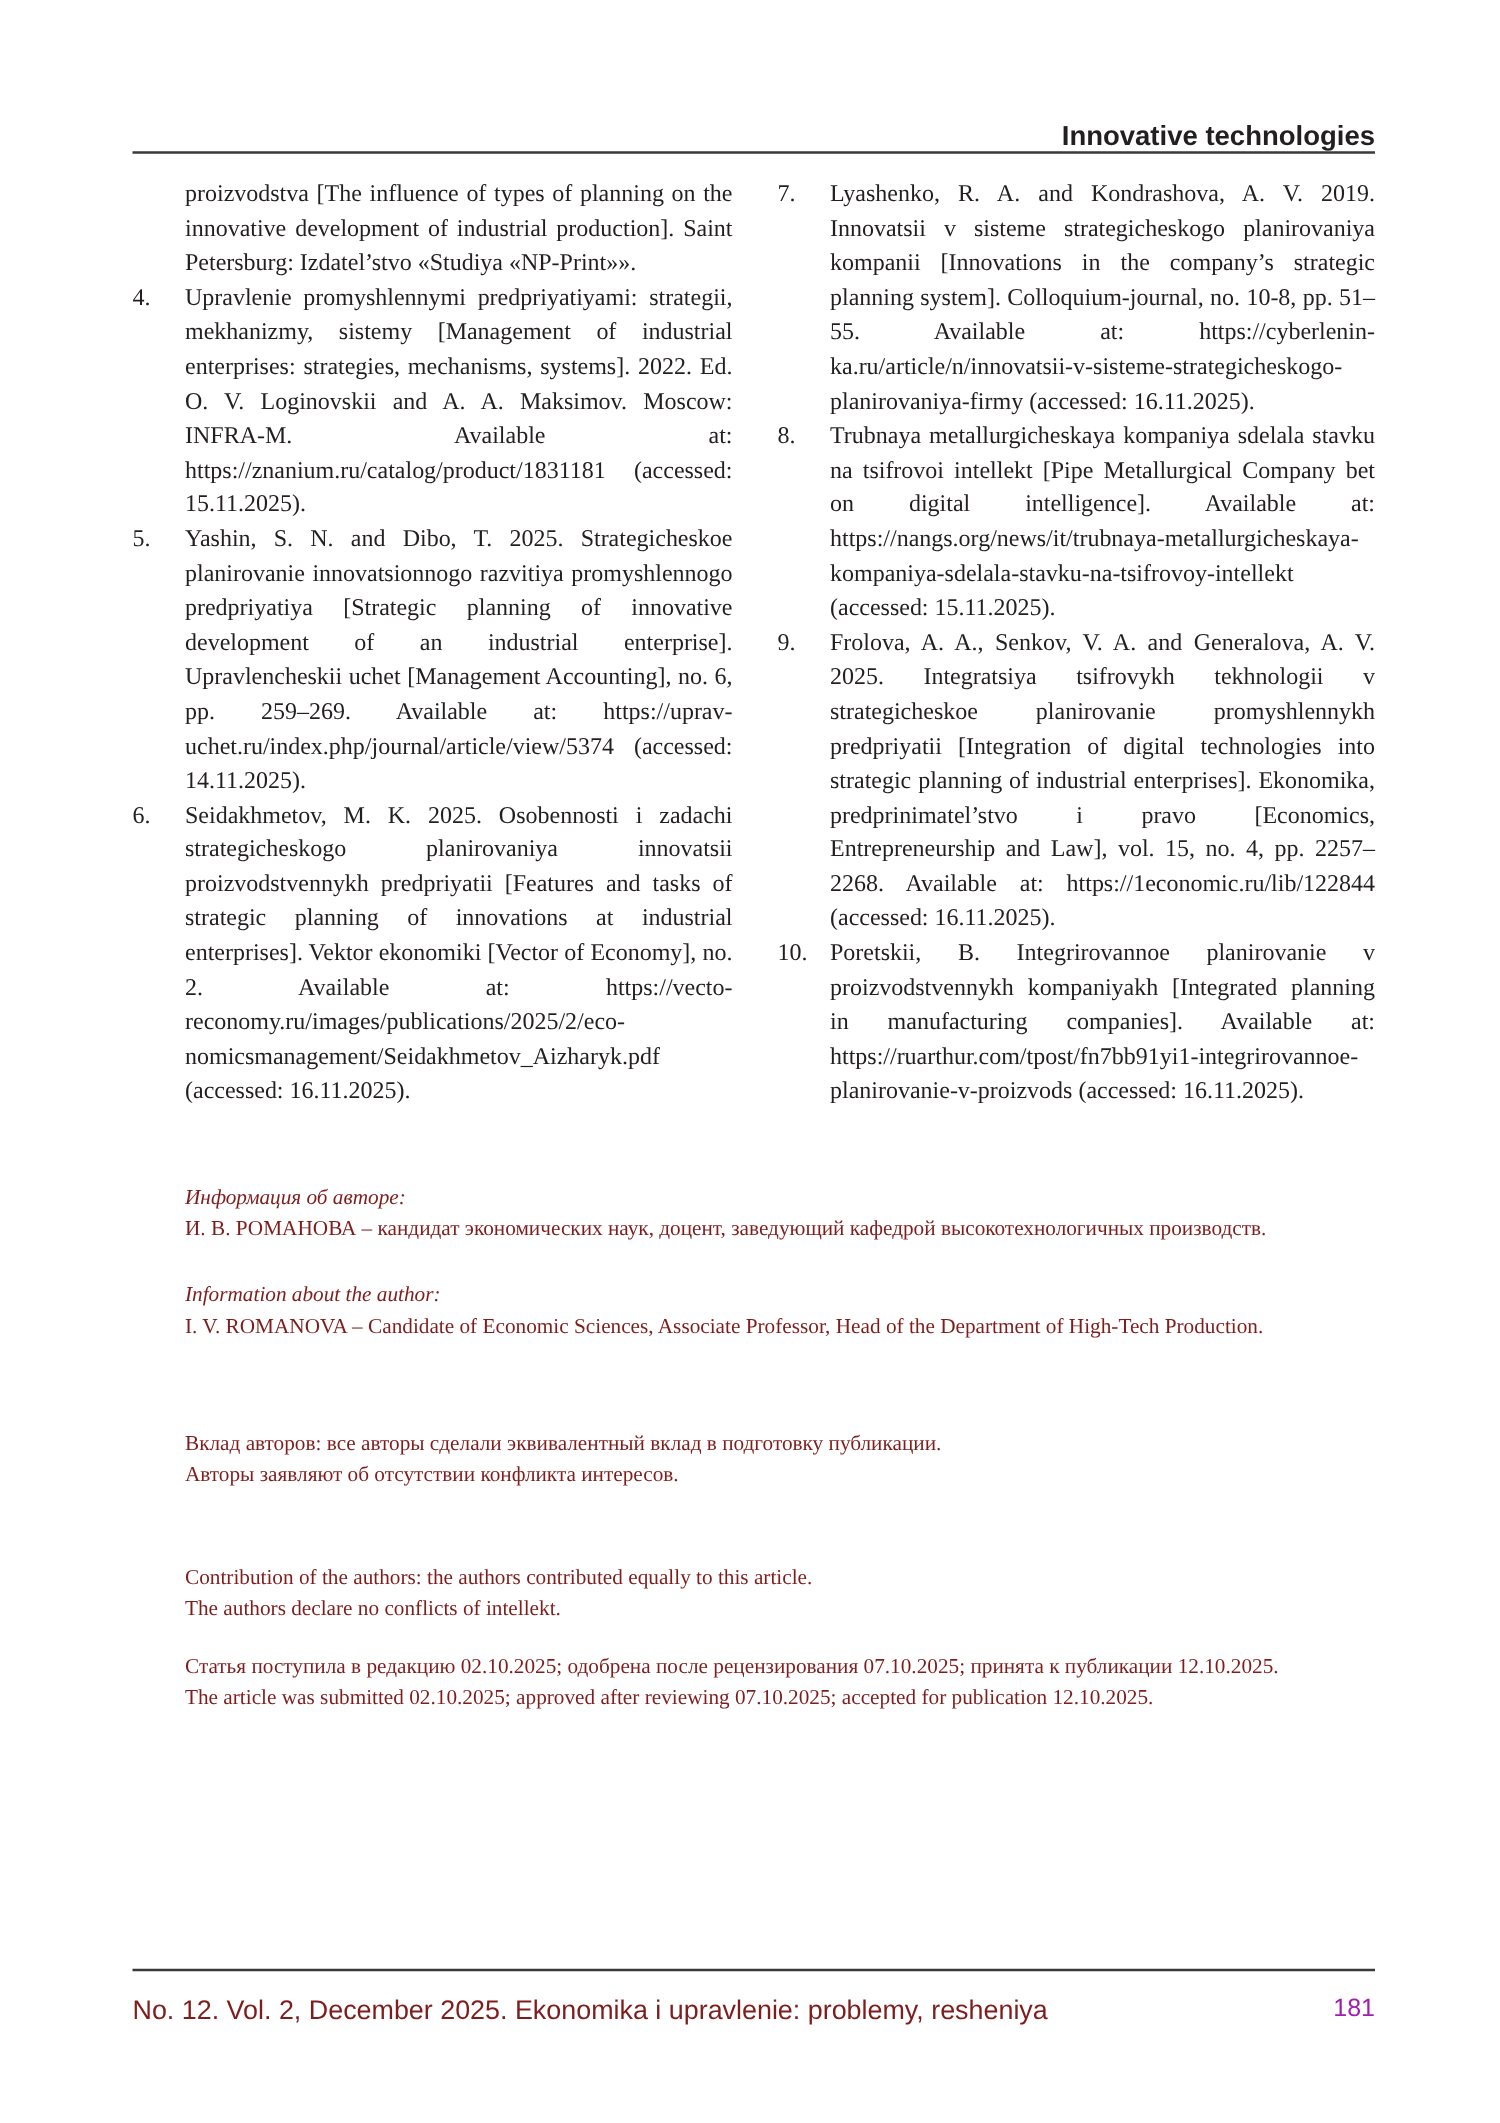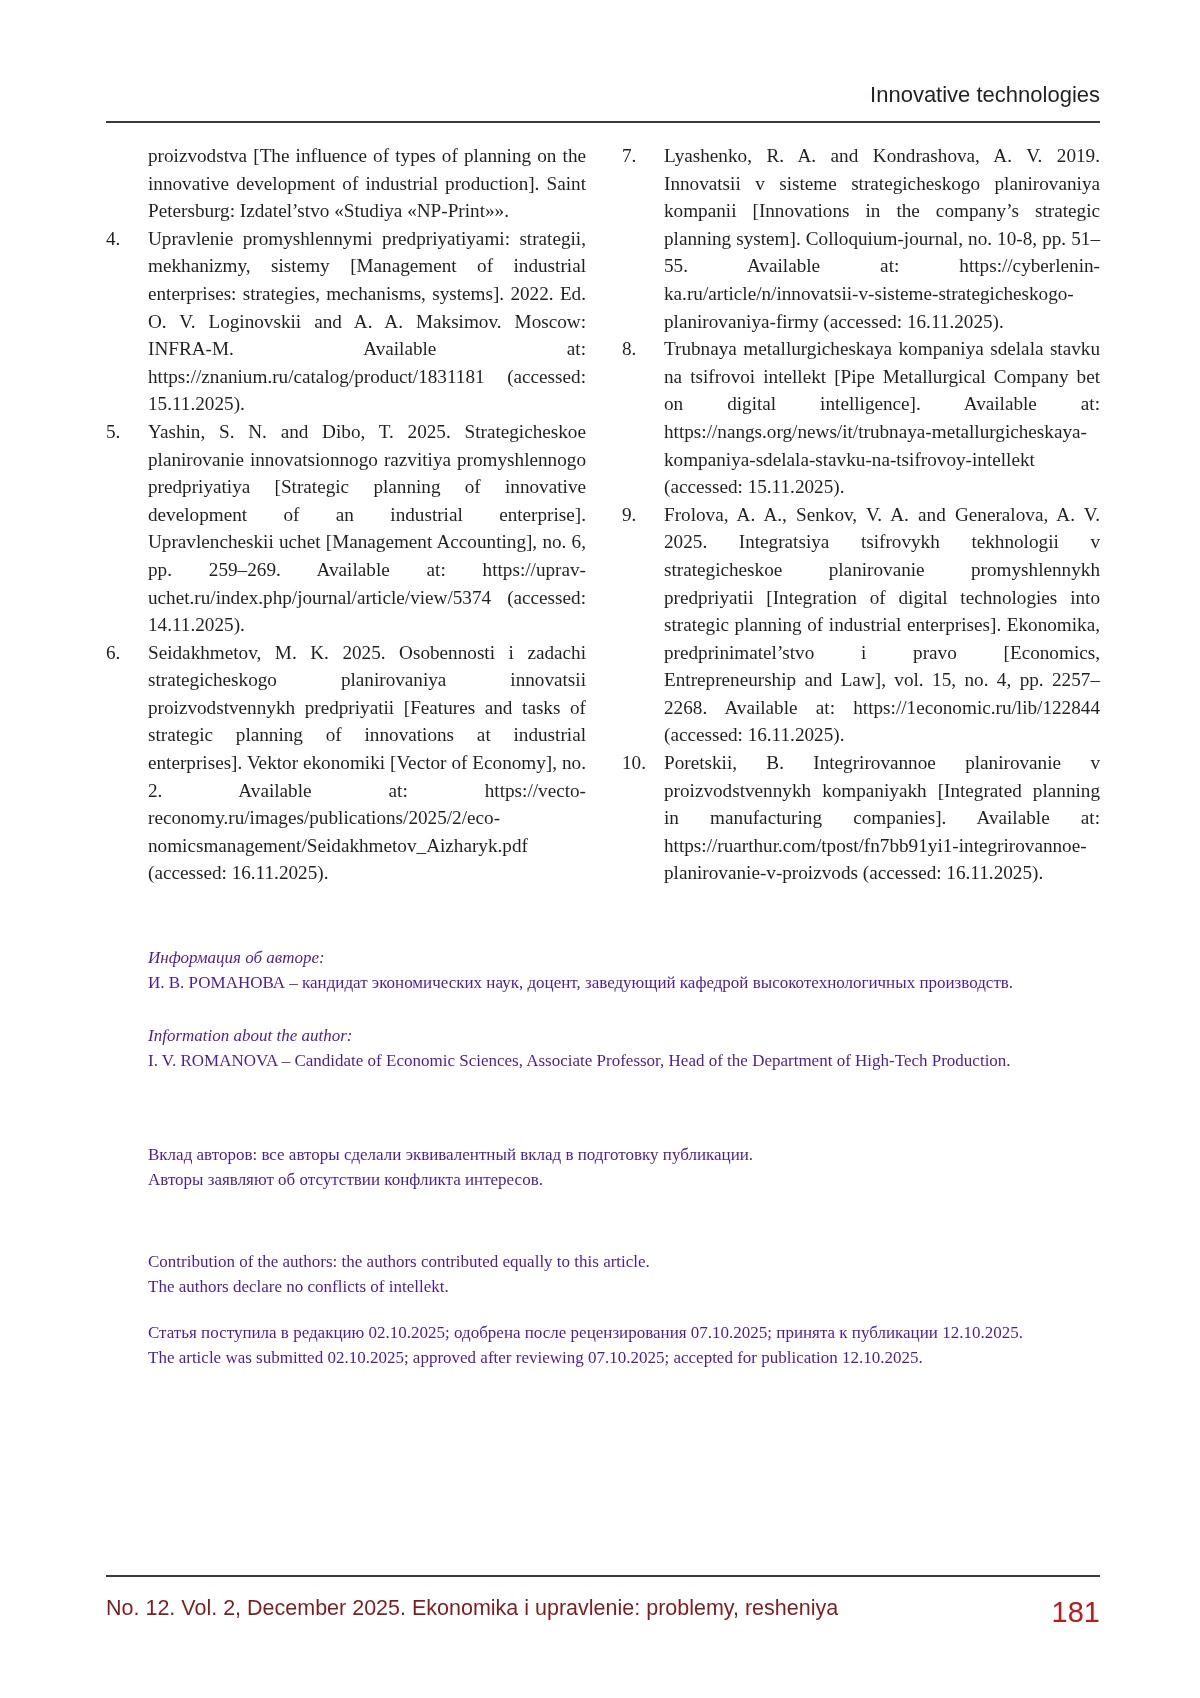--- a/index.html
+++ b/index.html
@@ -1,37 +1,37 @@
 <!DOCTYPE html>
 <html><head>
 <meta charset="utf-8">
 <style>
   html, body { margin: 0; padding: 0; background: #ffffff; }
   body { width: 1200px; height: 1698px; position: relative; overflow: hidden; color: #231f20; }
   .header-title {
-    position: absolute; right: 100px; top: 82px;
-    font-family: "Liberation Sans", sans-serif; font-weight: normal; font-size: 22px; color: #231f20;
+    position: absolute; right: 100px; top: 96px;
+    font-family: "Liberation Sans", sans-serif; font-weight: bold; font-size: 22px; color: #231f20;
   }
   .header-rule { position: absolute; left: 106px; right: 100px; top: 121px; height: 0; border-top: 2px solid #3a3a3a; }
   .columns {
     position: absolute; left: 106px; top: 142px; width: 994px;
     display: flex; justify-content: space-between;
   }
   .col { width: 480px; font-family: "Liberation Serif", serif; font-size: 19.2px; line-height: 27.6px; }
   .col.right { width: 478px; }
   .ref { display: flex; text-align: justify; hyphens: manual; }
   .ref .num { width: 42px; flex: 0 0 42px; text-align: left; }
   .ref .num.wide { width: 42px; }
   .ref .txt { flex: 1; }
   .ref.cont .num { visibility: hidden; }
-  .meta { position: absolute; left: 148px; width: 952px; font-family: "Liberation Serif", serif; font-size: 17px; line-height: 24.5px; color: #4c1d95; text-align: justify; }
+  .meta { position: absolute; left: 148px; width: 952px; font-family: "Liberation Serif", serif; font-size: 17px; line-height: 24.5px; color: #7f1d1d; text-align: justify; }
   .meta .label { font-style: italic; }
   .footer-rule { position: absolute; left: 106px; right: 100px; top: 1575px; height: 0; border-top: 2px solid #3a3a3a; }
   .footer-text { position: absolute; left: 106px; top: 1596px; font-family: "Liberation Sans", sans-serif; font-size: 21.5px; color: #7f1d1d; }
-  .page-num { position: absolute; right: 100px; top: 1596px; font-family: "Liberation Sans", sans-serif; font-size: 29px; color: #b91c1c; }
+  .page-num { position: absolute; right: 100px; top: 1596px; font-family: "Liberation Sans", sans-serif; font-size: 20px; color: #a21caf; }
 </style>
 </head>
 <body>
 
 <div class="header-title">Innovative technologies</div>
 <div class="header-rule"></div>
 
 <div class="columns">
   <div class="col left">
     <div class="ref cont">

